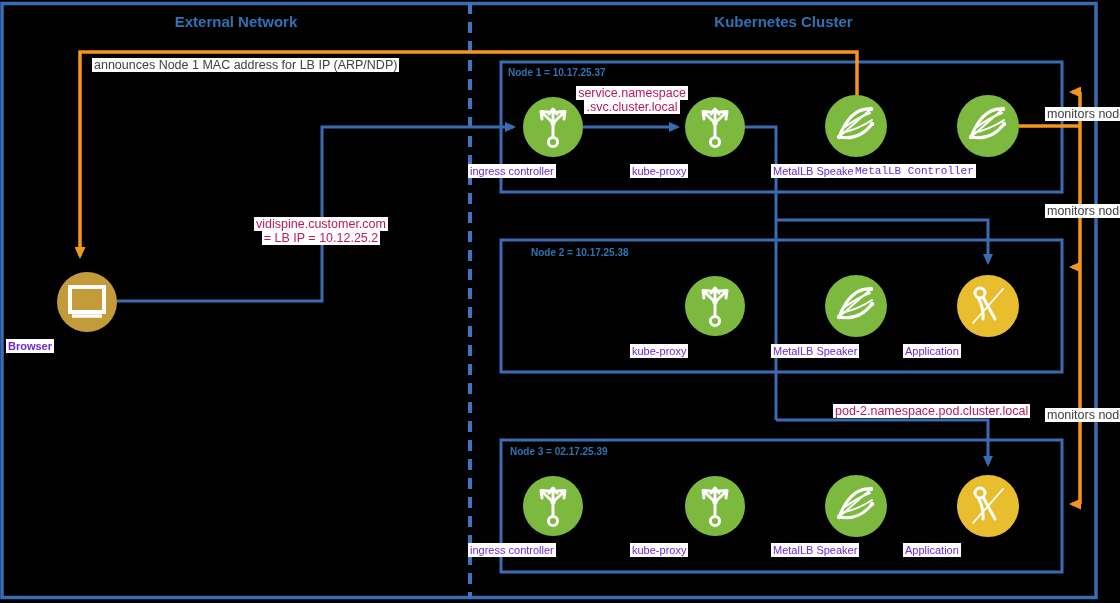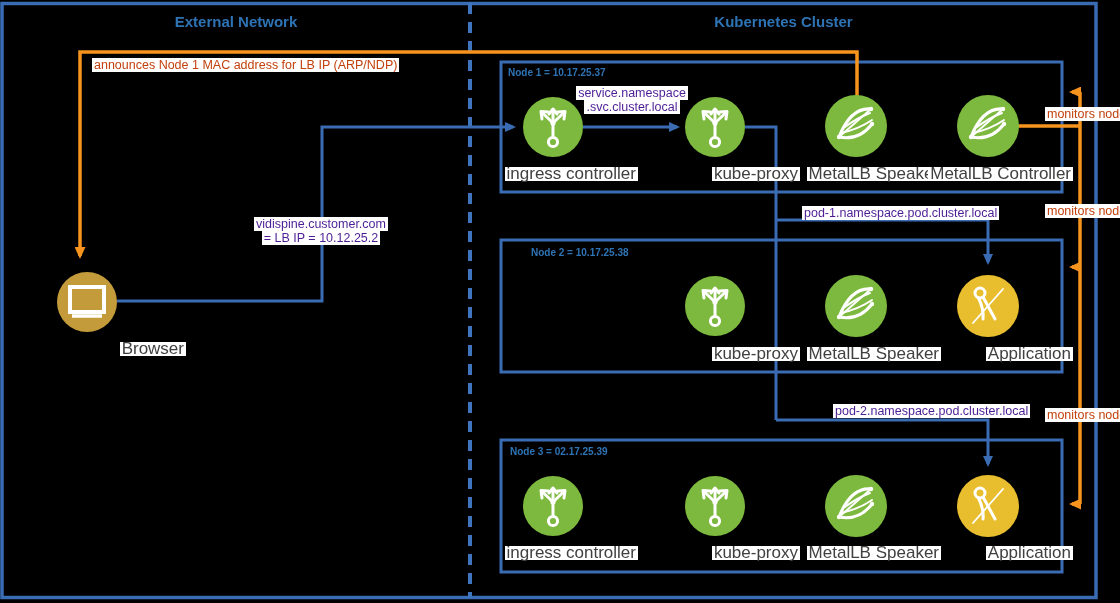--- a/index.html
+++ b/index.html
@@ -2,24 +2,24 @@
 <html><head>
 <meta charset="utf-8">
 <style>
   html,body{margin:0;padding:0;background:#000;}
   .canvas{position:relative;width:1120px;height:603px;background:#000;overflow:hidden;
           font-family:"Liberation Sans", sans-serif;}
   .canvas svg.layer{position:absolute;left:0;top:0;}
   .t{position:absolute;}
   .region-title{font-size:15px;font-weight:bold;color:#2E74B5;text-align:center;}
   .node-title{font-size:10px;font-weight:bold;color:#2E74B5;white-space:nowrap;}
-  .clabel{position:absolute;width:170px;text-align:right;font-size:17px;color:#404040;}
+  .clabel{position:absolute;width:170px;text-align:left;font-size:11px;color:#6d28d9;}
   .clabel .tag, .tag{background:#FFFFFF;padding:0 2px;line-height:14px;display:inline-block;}
-  .bluetag{color:#4c1d95;font-size:12.5px;white-space:nowrap;}
-  .orangetag{color:#c2410c;font-size:12.5px;white-space:nowrap;}
+  .bluetag{color:#be185d;font-size:12.5px;white-space:nowrap;}
+  .orangetag{color:#404040;font-size:12.5px;white-space:nowrap;}
   .stack{text-align:center;}
   .stack .tag{display:table;margin:0 auto;}
 </style>
 </head>
 <body>
 
 <div class="canvas">
 
   <svg class="layer" width="1120" height="603" viewBox="0 0 1120 603">
     <defs>
@@ -151,50 +151,47 @@
   <div class="t region-title" style="left:470px;top:13px;width:627px;">Kubernetes Cluster</div>
   <div class="t region-title" style="left:2px;top:13px;width:468px;">External Network</div>
 
   <div class="t node-title" style="left:508px;top:67px;">Node 1 = 10.17.25.37</div>
   <div class="t node-title" style="left:510px;top:247px;padding-left:21px;">Node 2 = 10.17.25.38</div>
   <div class="t node-title" style="left:510px;top:446px;">Node 3 = 02.17.25.39</div>
 
   <div class="clabel" style="left:468px;top:164px;"><span class="tag">ingress controller</span></div>
   <div class="clabel" style="left:630px;top:164px;"><span class="tag">kube-proxy</span></div>
   <div class="clabel" style="left:771px;top:164px;"><span class="tag">MetalLB Speaker</span></div>
-  <div class="clabel" style="left:903px;top:164px;"><span class="tag">MetalLB Controller</span></div>
+  <div class="clabel" style="left:853px;top:164px;font-family:Liberation Mono, monospace;"><span class="tag">MetalLB Controller</span></div>
 
   <div class="clabel" style="left:630px;top:344px;"><span class="tag">kube-proxy</span></div>
   <div class="clabel" style="left:771px;top:344px;"><span class="tag">MetalLB Speaker</span></div>
   <div class="clabel" style="left:903px;top:344px;"><span class="tag">Application</span></div>
 
   <div class="clabel" style="left:468px;top:543px;"><span class="tag">ingress controller</span></div>
   <div class="clabel" style="left:630px;top:543px;"><span class="tag">kube-proxy</span></div>
   <div class="clabel" style="left:771px;top:543px;"><span class="tag">MetalLB Speaker</span></div>
   <div class="clabel" style="left:903px;top:543px;"><span class="tag">Application</span></div>
 
-  <div class="clabel" style="left:16px;top:339px;"><span class="tag">Browser</span></div>
+  <div class="clabel" style="left:6px;top:339px;font-weight:bold;"><span class="tag">Browser</span></div>
 
   <div class="t" style="left:92px;top:55px;">
     <span class="tag orangetag">announces Node 1 MAC address for LB IP (ARP/NDP)</span>
   </div>
 
   <div class="t stack" style="left:250px;top:191px;width:142px;margin-top:26px;">
     <span class="tag bluetag">vidispine.customer.com</span>
     <span class="tag bluetag">= LB IP = 10.12.25.2</span>
   </div>
 
   <div class="t stack" style="left:574px;top:86px;width:116px;">
     <span class="tag bluetag">service.namespace</span>
     <span class="tag bluetag">.svc.cluster.local</span>
   </div>
 
-  <div class="t" style="left:802px;top:203px;">
-    <span class="tag bluetag">pod-1.namespace.pod.cluster.local</span>
-  </div>
   <div class="t" style="left:833px;top:401px;">
     <span class="tag bluetag">pod-2.namespace.pod.cluster.local</span>
   </div>
 
   <div class="t" style="left:1045px;top:104px;">
     <span class="tag orangetag">monitors node</span>
   </div>
   <div class="t" style="left:1045px;top:201px;">
     <span class="tag orangetag">monitors node</span>
   </div>

